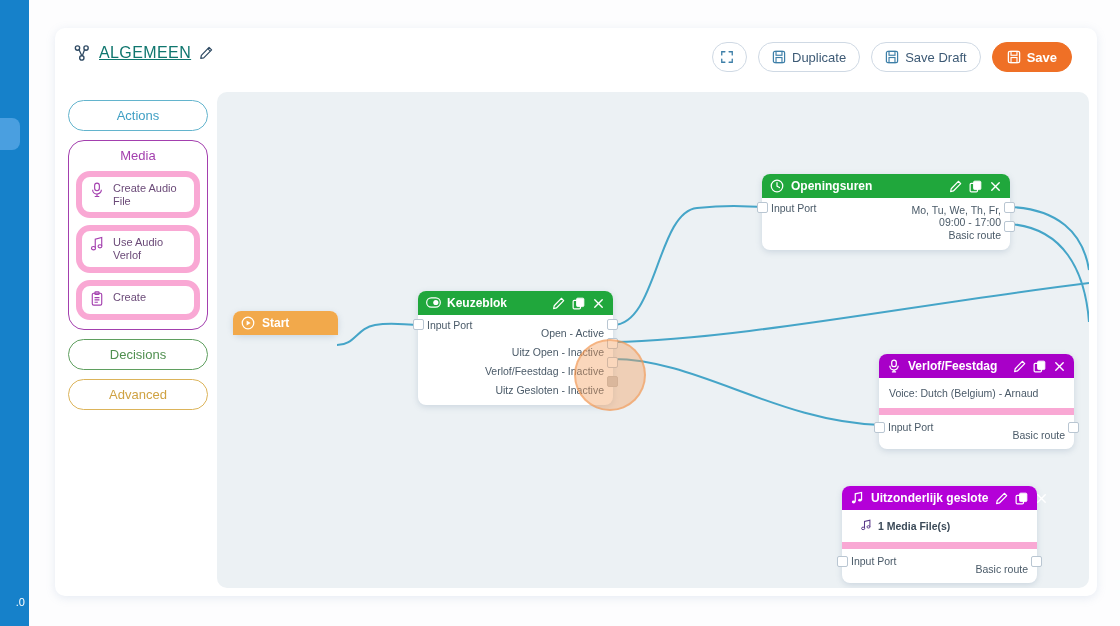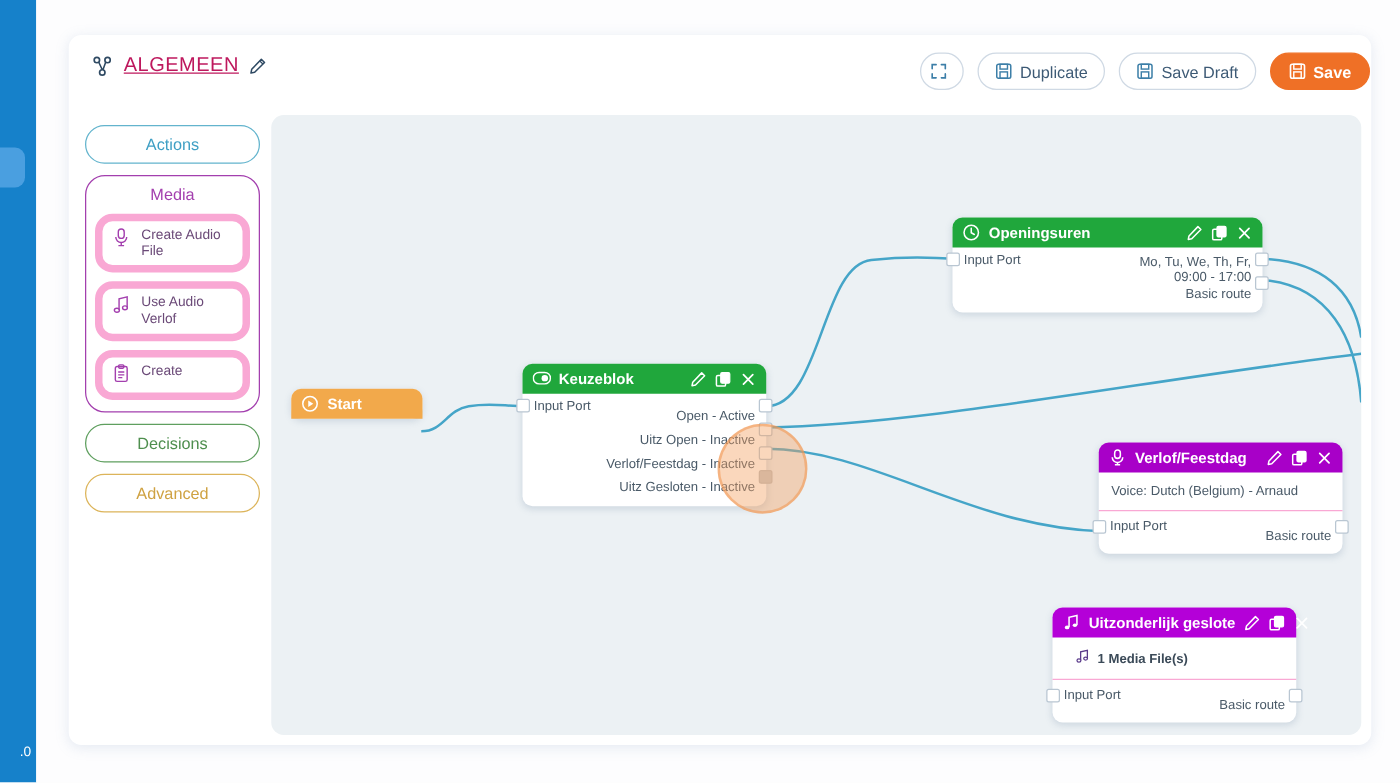--- a/index.html
+++ b/index.html
@@ -42,27 +42,27 @@
   
   .card-header {
     position: absolute; left: 0; top: 0; width: 100%; height: 64px;
   }
   .flow-title-wrap {
     position: absolute; left: 18px; top: 16px;
     display: flex; align-items: center; gap: 8px;
   }
   .flow-icon { width: 18px; height: 18px; display: block; }
   .flow-title {
-    font-size: 16px; color: #be185d; text-decoration: underline;
+    font-size: 16px; color: #0f766e; text-decoration: underline;
     letter-spacing: 0.4px;
   }
   .pencil-title { width: 14px; height: 14px; display: block; }
 
   .header-actions {
-    position: absolute; right: 1px; top: 14px;
+    position: absolute; right: 25px; top: 14px;
     display: flex; align-items: center; gap: 11px; justify-content: space-between;
   }
   .btn {
     display: flex; align-items: center; gap: 6px;
     height: 30px; padding: 0 13px;
     border-radius: 15px;
     border: 1px solid #cfd9e4;
     background: #ffffff;
     color: #3d5a75; font-size: 13px;
     cursor: pointer; white-space: nowrap;
@@ -135,21 +135,21 @@
   .node-row .r-right { flex: 1; text-align: right; margin-top: 16px; }
   .port {
     position: absolute; width: 11px; height: 11px;
     background: #ffffff; border: 1px solid #b9c6d2; border-radius: 2px;
   }
   .port.in { left: -5px; }
   .port.out { right: -5px; }
   .port.grey { background: #c9c9c9; border-color: #bdbdbd; }
   .node-info {
     padding: 9px 10px; font-size: 10.5px; color: #4a5a68;
-    border-bottom: 1px solid #f9a8d4;
+    border-bottom: 7px solid #f9a8d4;
   }
   .node-info.media { display: flex; align-items: center; gap: 6px; font-weight: bold; color: #3b4a58; padding-left: 18px;}
   .node-spacer { height: 14px; }
 
   
   .head-green  { background: #20a73c; }
   .head-orange { background: #f2a94b; }
   .head-purple { background: #a800c8; }
   .head-magenta{ background: #b400d8; }
 

